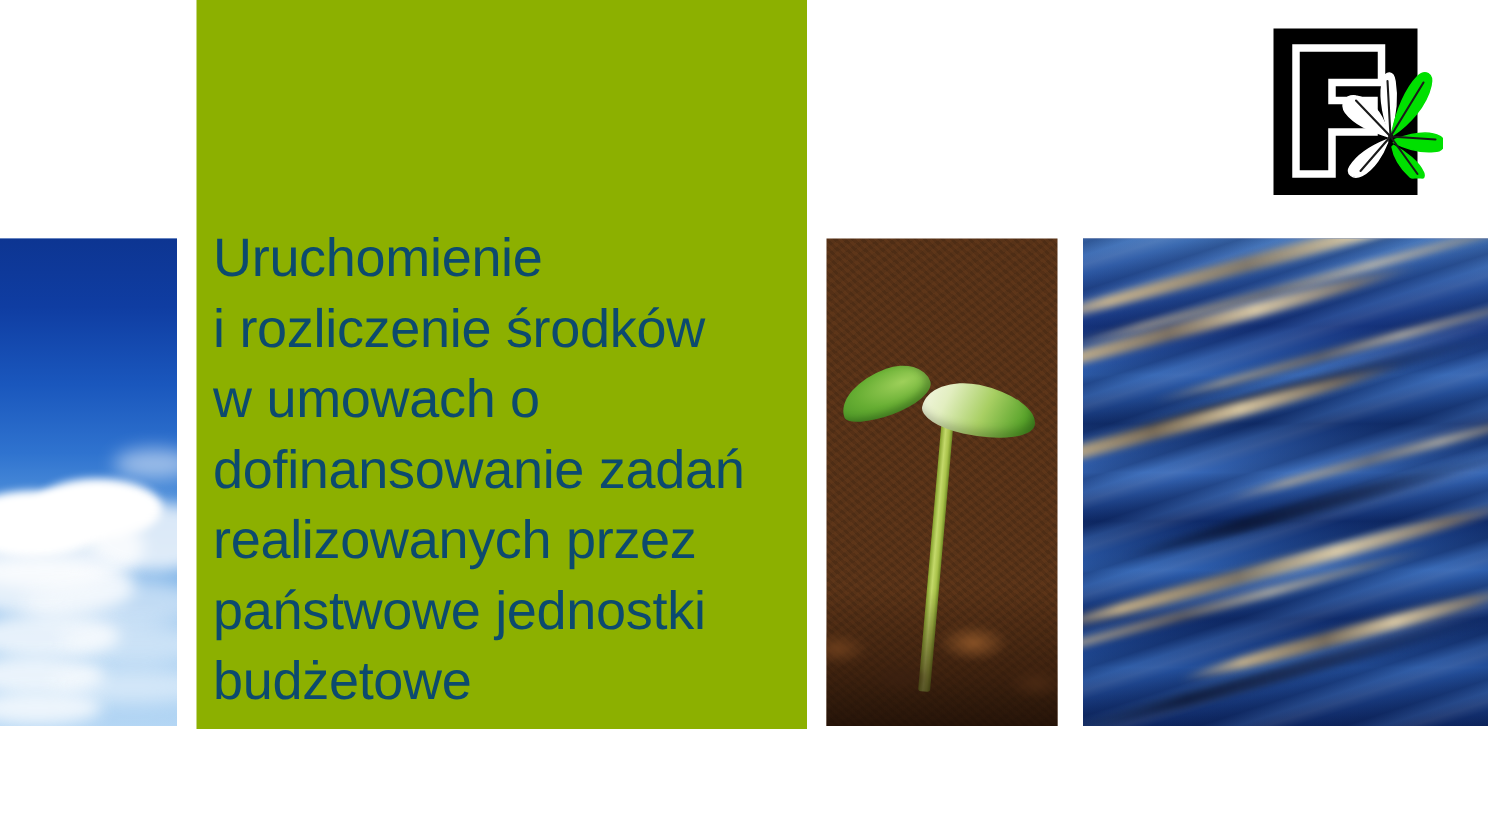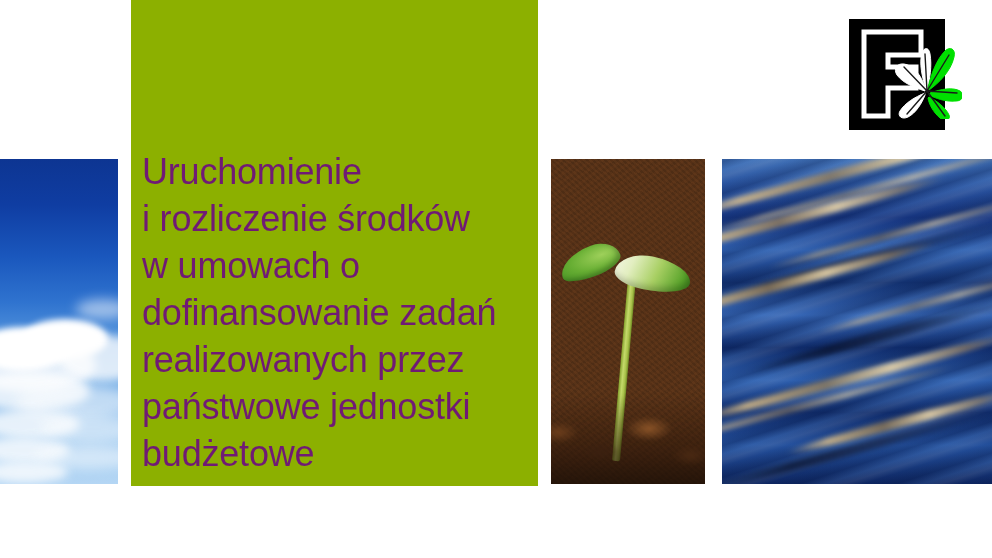--- a/index.html
+++ b/index.html
@@ -60,21 +60,21 @@
     top: 0px;
     width: 407px;
     height: 486px;
     background: #8cb000;
   }
   .title-block {
     position: absolute;
     left: 11px;
     top: 148px;
     width: 390px;
-    color: #701a75;
+    color: #0c4a6e;
     font-size: 36px;
     line-height: 47px;
     font-weight: 400;
     letter-spacing: -0.2px;
     white-space: pre-line;
   }
 
   
   .photo-soil {
     position: absolute;

